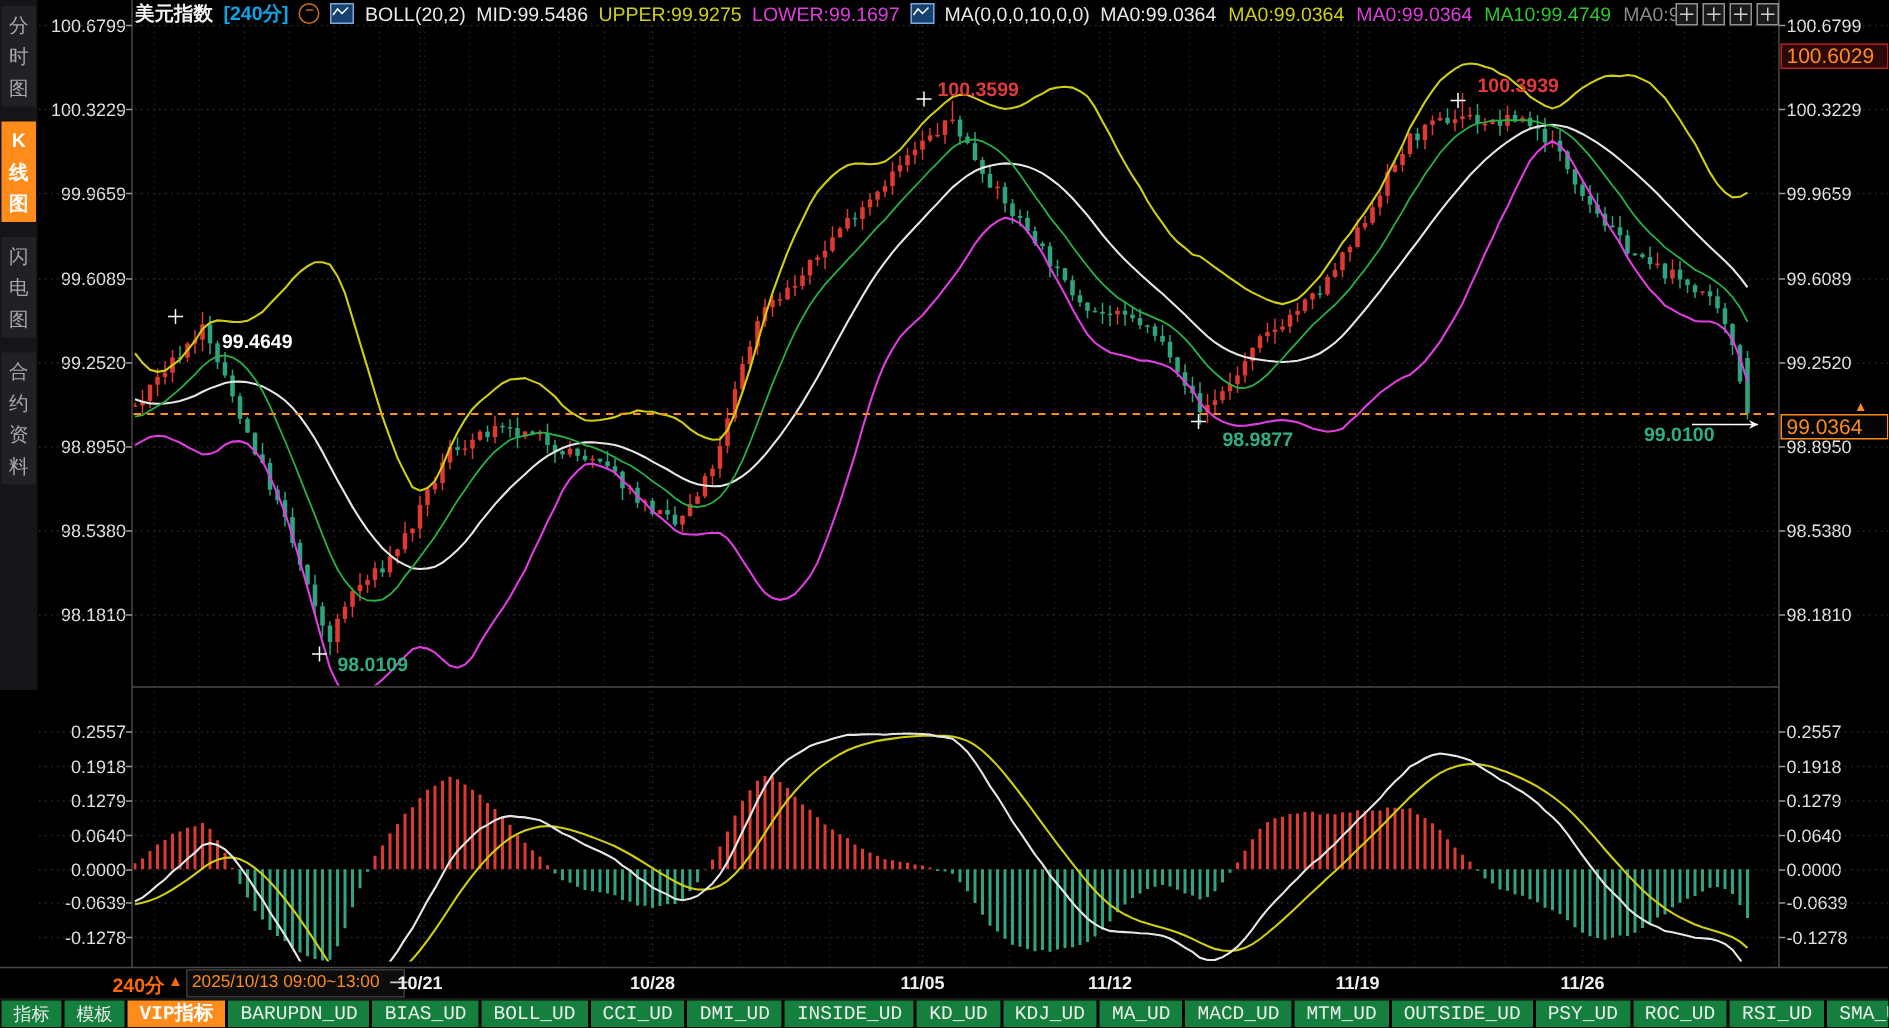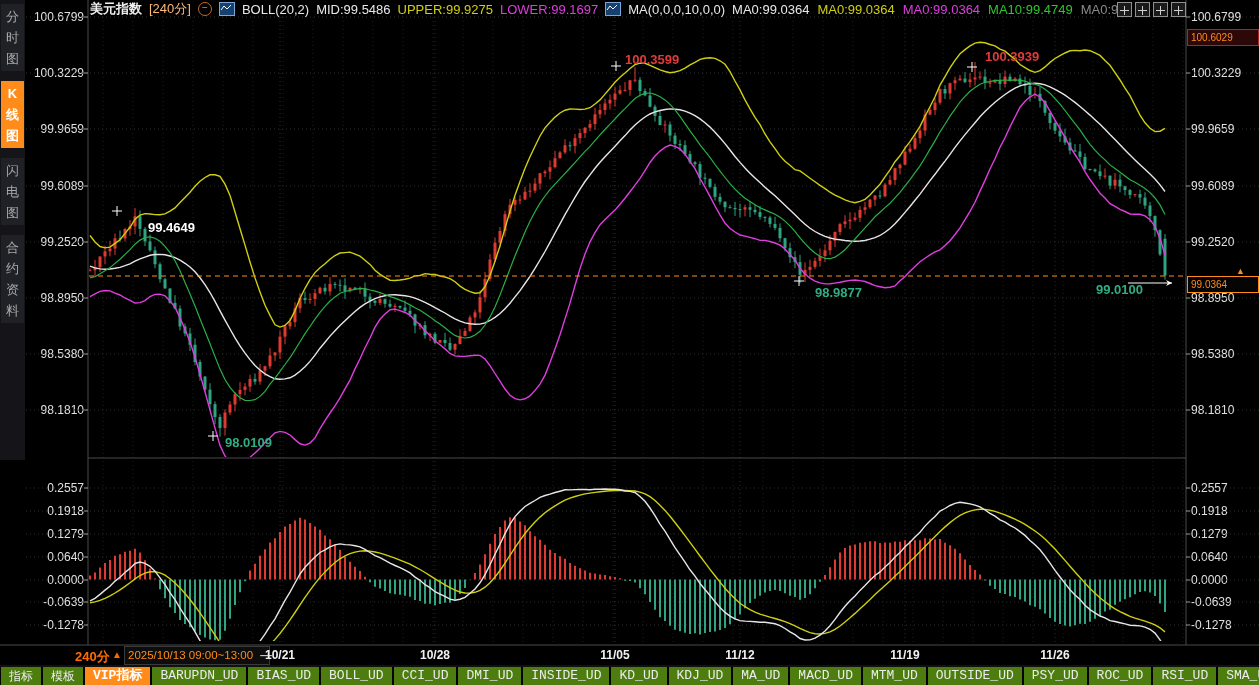--- a/index.html
+++ b/index.html
@@ -10,33 +10,33 @@
   
   #sidebar{position:absolute;left:0;top:0;width:25px;height:460px;background:#141419;z-index:5;}
   .side-tab{width:23px;margin:0 1px 10px 1px;padding:2px 0;background:#202027;}
   .side-tab.active{background:var(--accent);}
   .side-char{width:23px;height:21px;line-height:21px;text-align:center;font-size:13px;color:#a9a9a9;}
   .side-tab.active .side-char{color:#fff;font-weight:bold;}
   
   #header{position:absolute;left:90px;top:1px;height:16px;z-index:6;display:flex;align-items:center;
           gap:7px;font-size:13px;white-space:nowrap;}
   .sym{color:#f0f0f0;font-weight:bold;}
-  .tf-red{color:#fdba74;font-weight:normal;}
+  .tf-red{color:#0ea5e9;font-weight:bold;}
   .circ-minus{display:inline-block;width:12px;height:12px;line-height:10px;border:1px solid #c96a1a;
               border-radius:50%;color:#ff8c1a;font-size:10px;text-align:center;}
   .yellow{color:var(--yellow);} .magenta{color:var(--magenta);} .white{color:#e8e8e8;}
   .mini-icon{display:inline-block;width:14px;height:12px;background:#16406e;border:1px solid #7aa6d8;}
   .mini-icon svg{display:block;}
   #header-tools{position:absolute;right:73px;top:2px;z-index:6;display:flex;gap:3px;}
   .tool-btn{width:13px;height:13px;border:1px solid #909090;background:#1a1a1a;}
   
   .tick{position:absolute;font-size:12px;color:#e0e0e0;height:14px;line-height:14px;}
   .tick.left{width:58px;text-align:right;left:26px;}
   .tick.right{left:1191px;text-align:left;width:64px;}
-  .px-box{position:absolute;left:1187px;width:64px;height:15px;line-height:15px;font-size:10px;
+  .px-box{position:absolute;left:1187px;width:64px;height:15px;line-height:15px;font-size:14px;
           padding:0 3px;z-index:6;}
   .px-box.red{background:#2d0808;border:1px solid #b22424;color:#ff8c1a;}
   .px-box.orange{background:#050505;border:1px solid var(--accent);color:var(--accent);}
   #last-arrow-up{position:absolute;left:1236px;top:266px;color:var(--accent);font-size:9px;z-index:6;}
   
   #macd-header{position:absolute;left:22px;top:465px;display:flex;align-items:center;gap:10px;
                font-size:13px;z-index:6;white-space:nowrap;}
   
   .anno{position:absolute;font-size:13px;font-weight:bold;z-index:4;white-space:nowrap;}
   
@@ -46,21 +46,21 @@
   #datebox{position:absolute;left:124px;top:1px;width:138px;height:17px;background:#0d0d0d;
            border:1px solid #3a3a3a;line-height:17px;font-size:11.5px;color:#ff8c1a;padding:0 3px;
            white-space:nowrap;}
   #datebox .dash{color:#cccccc;margin-left:4px;font-weight:bold;}
   .xlabel{position:absolute;top:3px;color:#f0f0f0;font-size:12px;font-weight:bold;transform:translateX(-50%);}
   #watermark{position:absolute;left:1133px;top:634px;font-size:31px;color:#b9bfc9;z-index:7;
              letter-spacing:1px;}
   
   #toolbar{position:absolute;left:0;top:667px;width:1259px;height:18px;background:#000;z-index:6;
            display:flex;gap:2px;padding-left:1px;}
-  .tb-tab{height:18px;line-height:18px;background:#4d7c0f;color:#ececec;font-size:12px;
+  .tb-tab{height:18px;line-height:18px;background:#15803d;color:#ececec;font-size:12px;
           padding:0 8px;white-space:nowrap;}
   .tb-tab.en{font-family:"Liberation Mono","DejaVu Sans Mono",monospace;font-size:13px;}
   .tb-tab.active{background:var(--accent);color:#fff;font-weight:bold;}
 </style>
 </head>
 <body>
 
 <div id="app">
   <svg id="chart-svg" width="1259" height="685">
       <defs>

